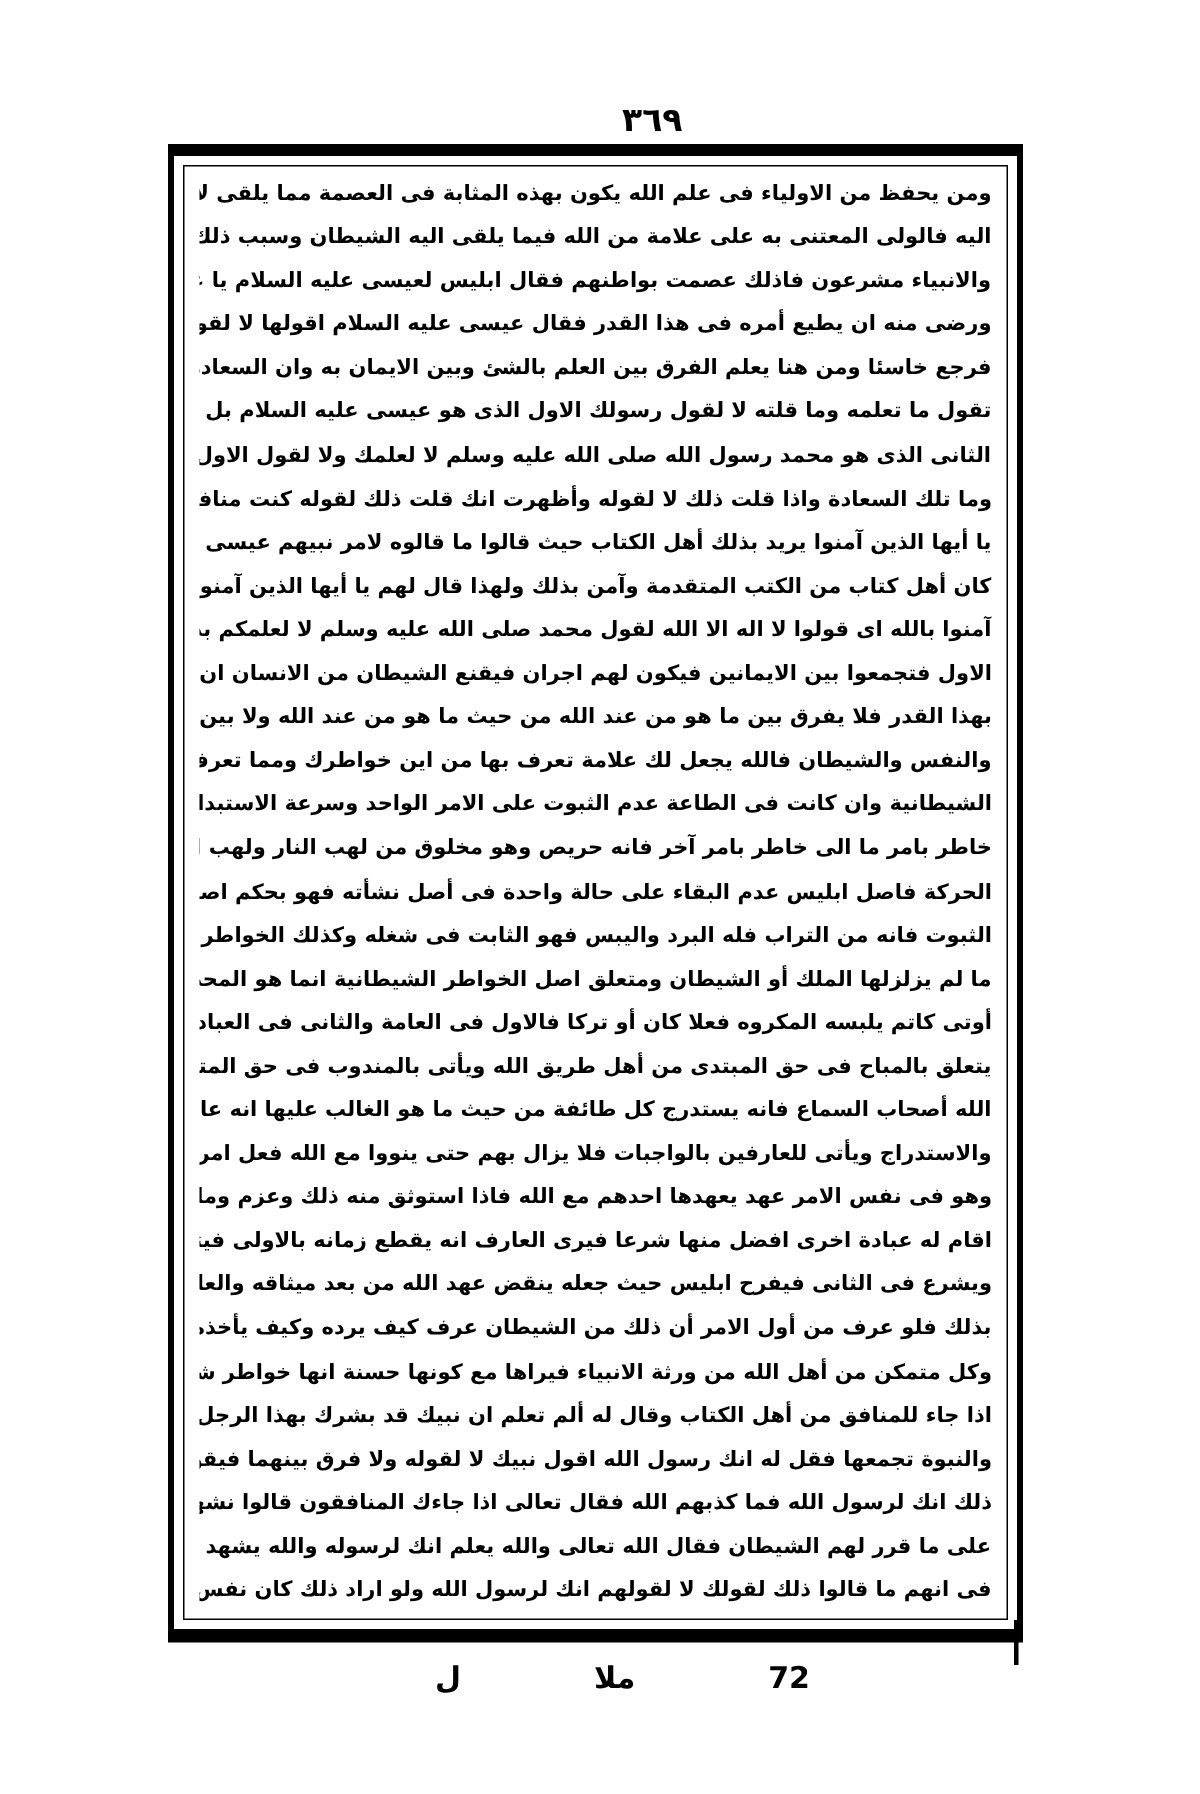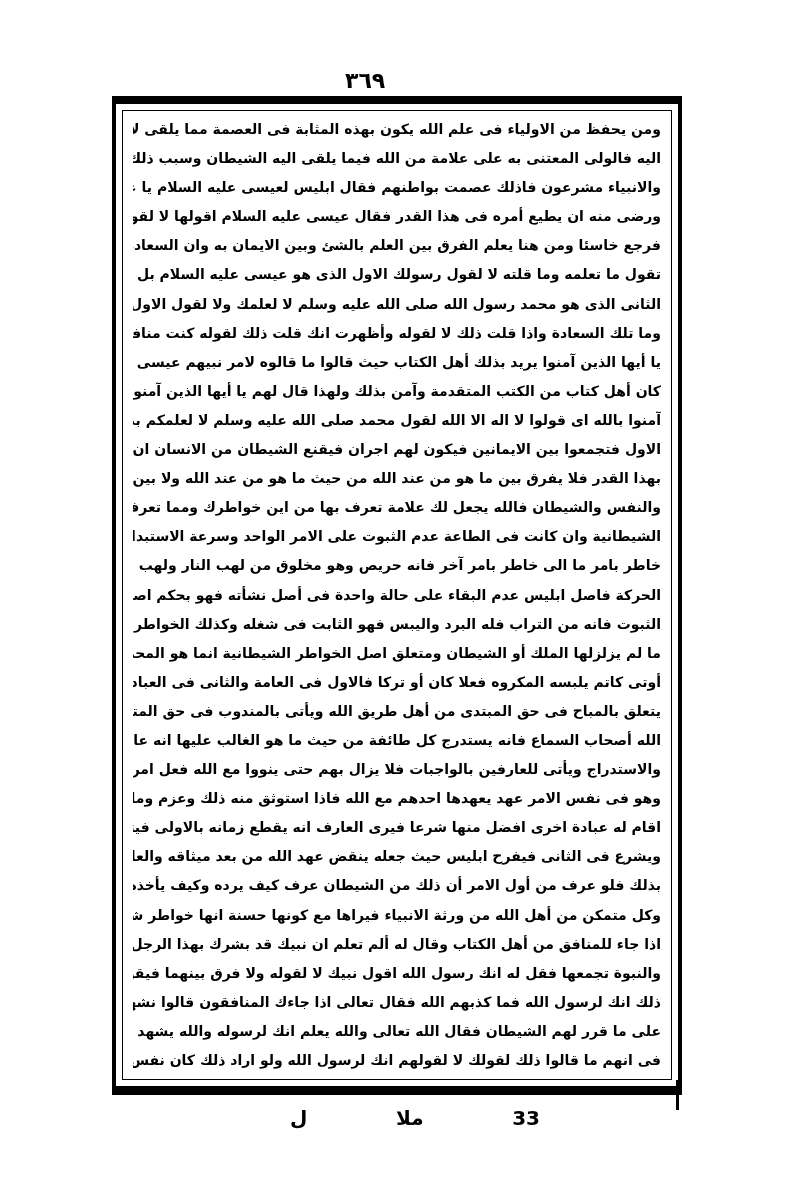--- a/index.html
+++ b/index.html
@@ -13,21 +13,21 @@
       position: relative;
       overflow: hidden;
       font-family: "DejaVu Sans", sans-serif;
       color: #000;
     }
     .page-number {
       position: absolute;
       top: 68px;
       left: 345px;
       width: 110px;
-      text-align: left;
+      text-align: right;
       font-size: 22px;
       font-weight: bold;
       letter-spacing: 1px;
       direction: rtl;
     }
     .frame-outer {
       position: absolute;
       left: 112px;
       top: 100px;
       width: 570px;
@@ -156,14 +156,14 @@
         <div class="text-line" style="height: 29px; line-height: 29px; font-size: 14px;">فى انهم ما قالوا ذلك لقولك لا لقولهم انك لرسول الله ولو اراد ذلك كان نفس الرسالة صلى الله</div>
       </div>
   </div>
 </div>
 
 <div class="right-rule"></div>
 
 <div class="footer">
   <span>ل</span>
   <span>ملا</span>
-  <span>33</span>
+  <span>72</span>
 </div>
 
 </body></html>

